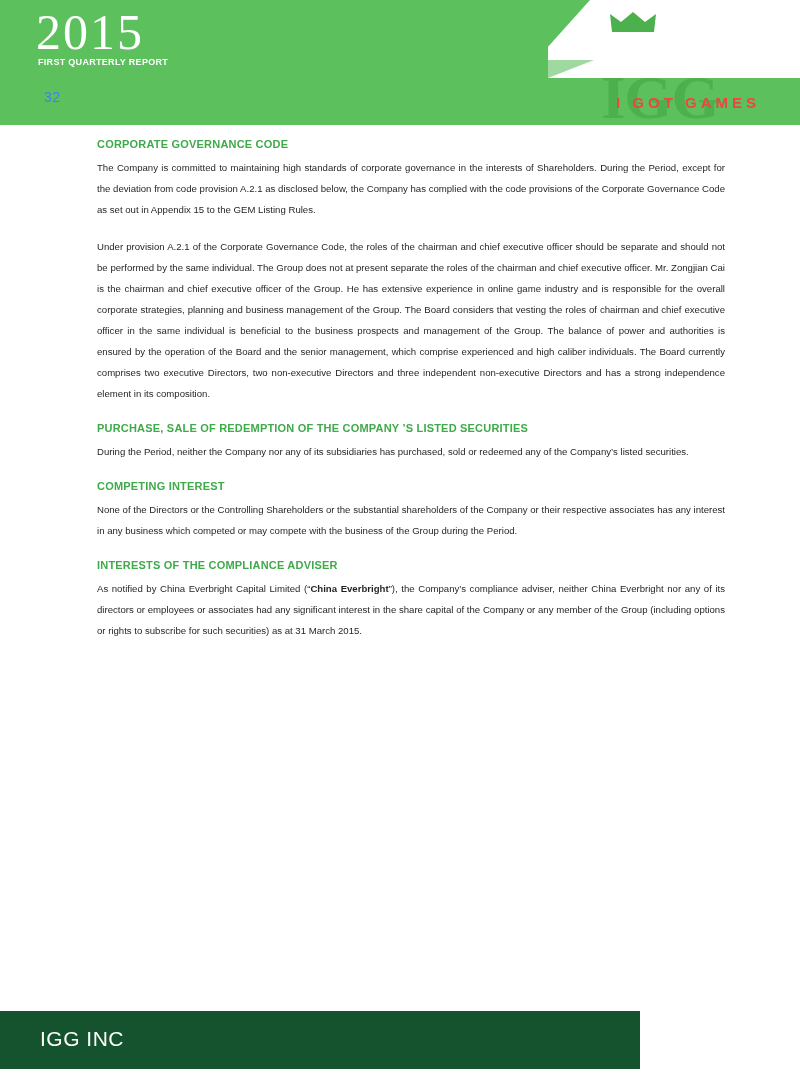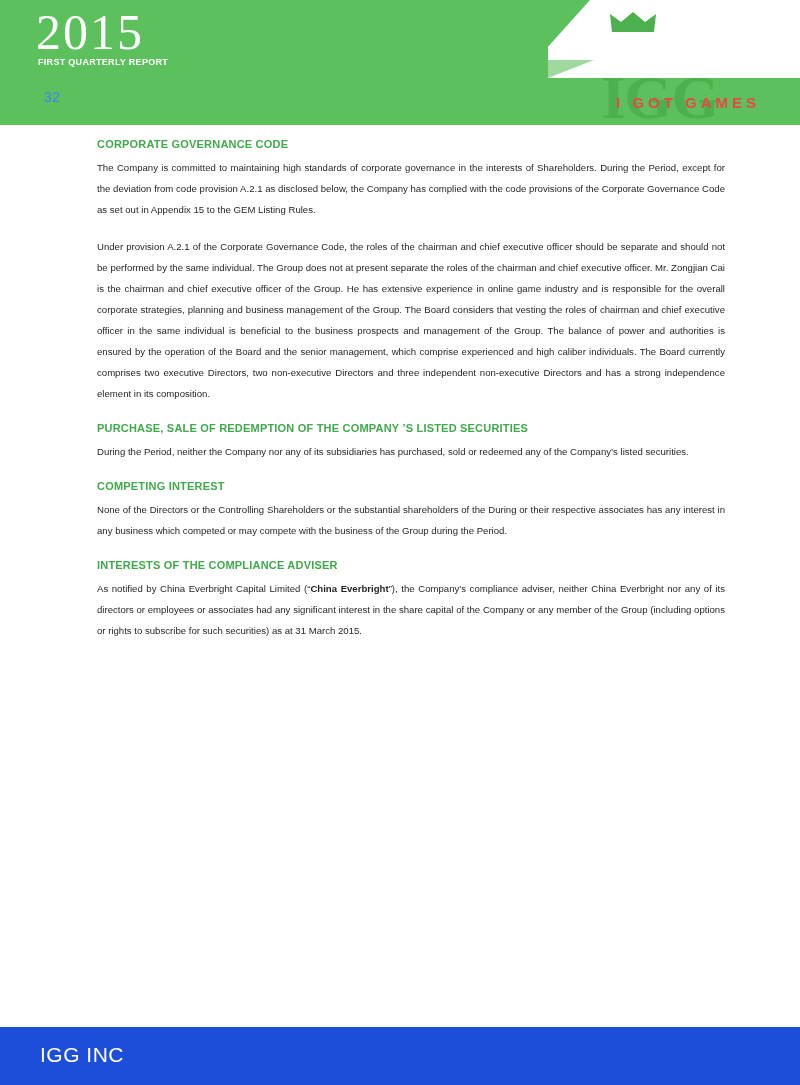--- a/index.html
+++ b/index.html
@@ -151,24 +151,24 @@
     margin: 0 0 16px 0;
   }
   .para.tight { margin-bottom: 0; }
   .block-gap { margin-bottom: 18px; }
   b { font-weight: bold; }
 
   
   .page-footer {
     position: absolute;
     left: 0;
-    bottom: 0;
-    width: 800px;
+    bottom: 16px;
+    width: 640px;
     height: 58px;
-    background: #1d4ed8;
+    background: #14532d;
   }
   .footer-title {
     position: absolute;
     left: 40px;
     top: 16px;
     font-size: 21px;
     color: #ffffff;
     letter-spacing: 0.5px;
     font-family: "Liberation Sans", sans-serif;
   }
@@ -205,21 +205,21 @@
     <p class="para">Under provision A.2.1 of the Corporate Governance Code, the roles of the chairman and chief executive officer should be separate and should not be performed by the same individual. The Group does not at present separate the roles of the chairman and chief executive officer. Mr. Zongjian Cai is the chairman and chief executive officer of the Group. He has extensive experience in online game industry and is responsible for the overall corporate strategies, planning and business management of the Group. The Board considers that vesting the roles of chairman and chief executive officer in the same individual is beneficial to the business prospects and management of the Group. The balance of power and authorities is ensured by the operation of the Board and the senior management, which comprise experienced and high caliber individuals. The Board currently comprises two executive Directors, two non-executive Directors and three independent non-executive Directors and has a strong independence element in its composition.</p>
   </div>
 
   <div class="block-gap">
     <h2 class="sec-heading">PURCHASE, SALE OF REDEMPTION OF THE COMPANY ’S LISTED SECURITIES</h2>
     <p class="para">During the Period, neither the Company nor any of its subsidiaries has purchased, sold or redeemed any of the Company’s listed securities.</p>
   </div>
 
   <div class="block-gap">
     <h2 class="sec-heading">COMPETING INTEREST</h2>
-    <p class="para">None of the Directors or the Controlling Shareholders or the substantial shareholders of the During or their respective associates has any interest in any business which competed or may compete with the business of the Group during the Period.</p>
+    <p class="para">None of the Directors or the Controlling Shareholders or the substantial shareholders of the Company or their respective associates has any interest in any business which competed or may compete with the business of the Group during the Period.</p>
   </div>
 
   <div>
     <h2 class="sec-heading">INTERESTS OF THE COMPLIANCE ADVISER</h2>
     <p class="para tight"><span>As notified by China Everbright Capital Limited (“</span><b>China Everbright</b><span>”), the Company’s compliance adviser, neither China Everbright nor any of its directors or employees or associates had any significant interest in the share capital of the Company or any member of the Group (including options or rights to subscribe for such securities) as at 31 March 2015.</span></p>
   </div>
 
 </div>
 
 <div class="page-footer">

